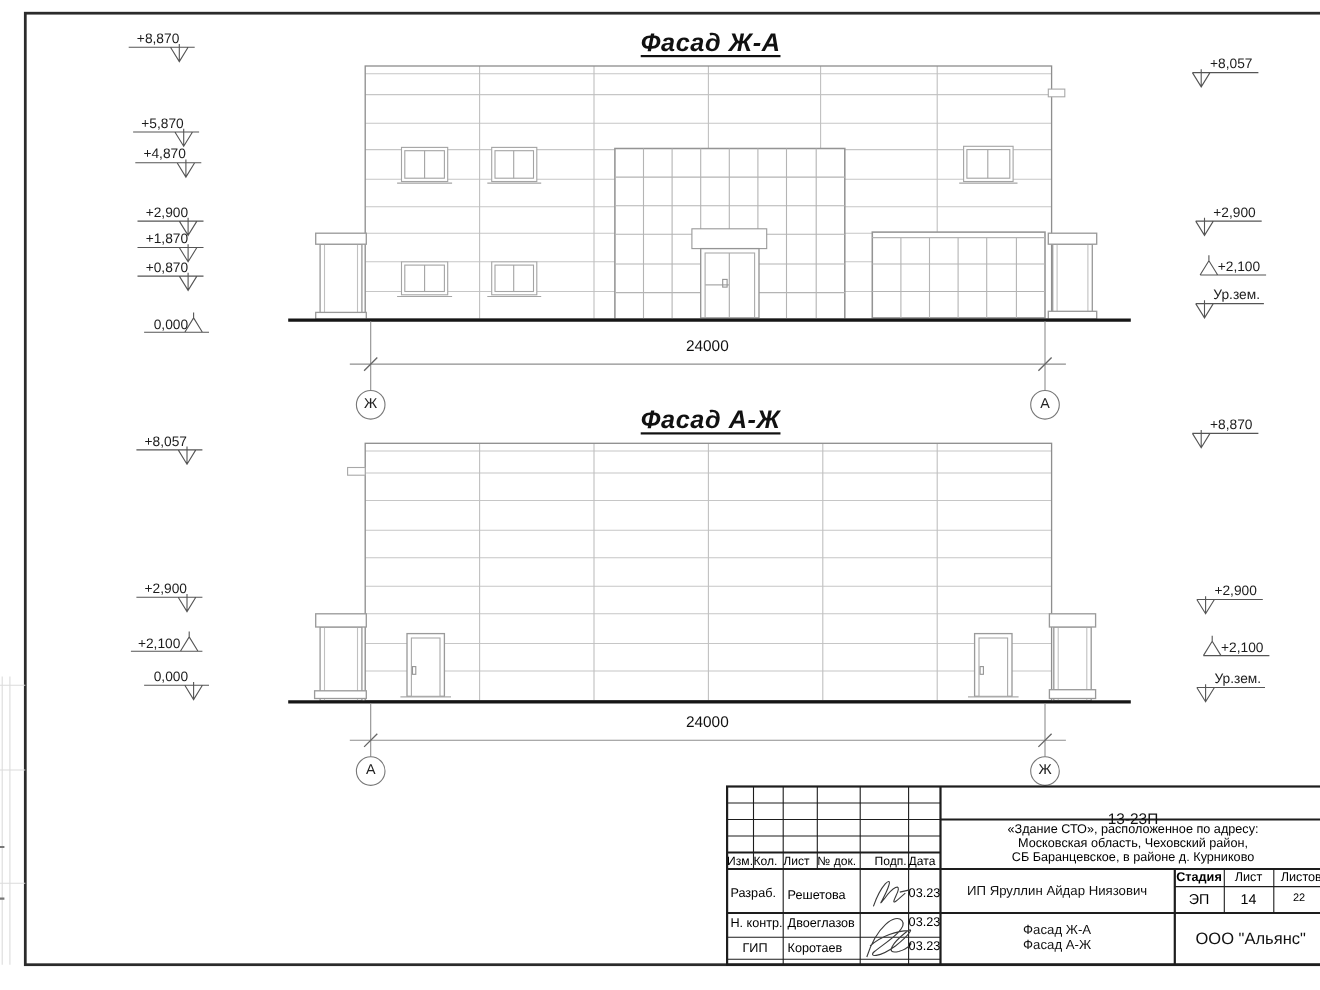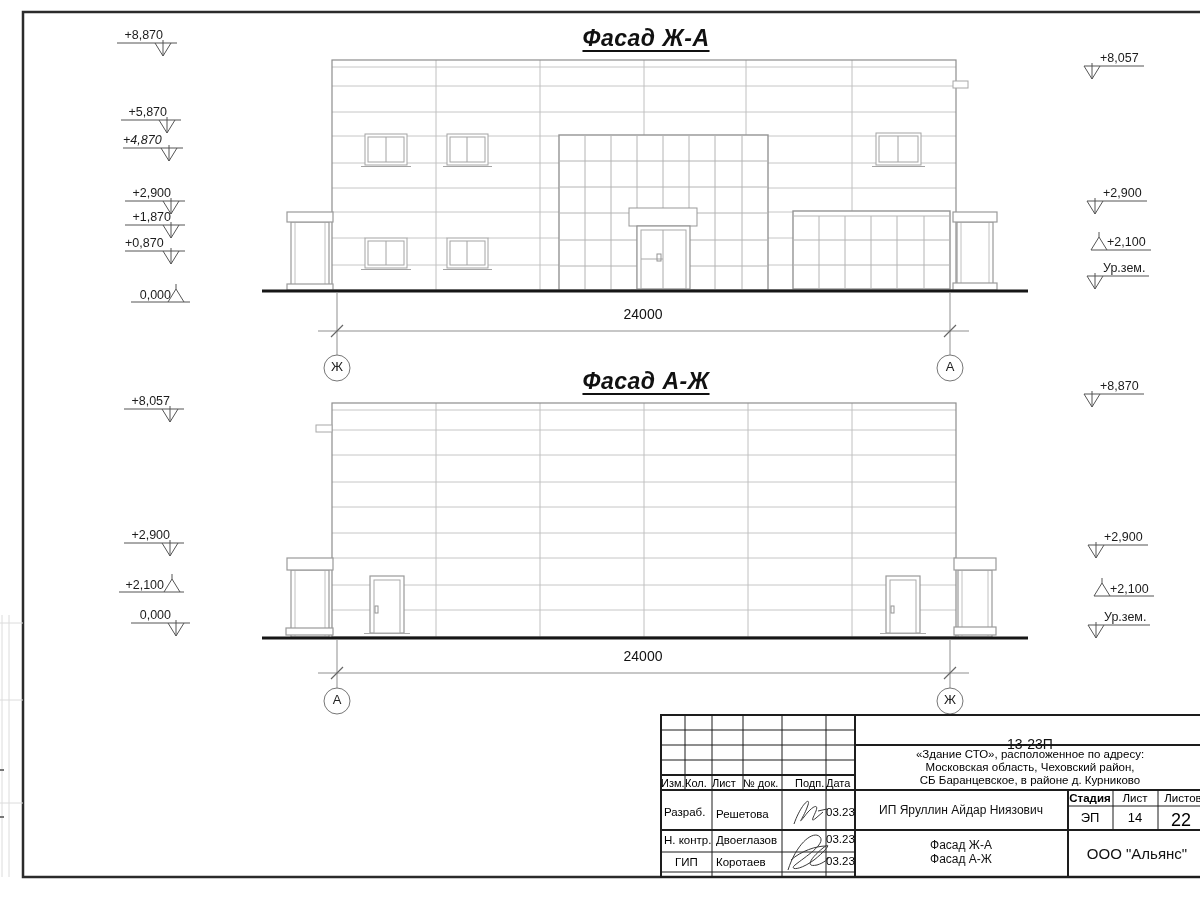--- a/index.html
+++ b/index.html
@@ -188,24 +188,24 @@
 <div class="t dim ctr" style="left:643px;top:307px;">24000</div>
 <div class="t dim ctr" style="left:643px;top:649px;">24000</div>
 
 <div class="t ax" style="left:324px;top:360px;">Ж</div>
 <div class="t ax" style="left:937px;top:360px;">А</div>
 <div class="t ax" style="left:324px;top:693px;">А</div>
 <div class="t ax" style="left:937px;top:693px;">Ж</div>
 
 <div class="t mark" style="left:117px;top:29px;width:46px;text-align:right;">+8,870</div>
 <div class="t mark" style="left:121px;top:106px;width:46px;text-align:right;">+5,870</div>
-<div class="t mark" style="left:123px;top:134px;width:46px;text-align:left;font-style:italic;">+4,870</div>
+<div class="t mark" style="left:123px;top:134px;width:46px;text-align:right;">+4,870</div>
 <div class="t mark" style="left:125px;top:187px;width:46px;text-align:right;">+2,900</div>
 <div class="t mark" style="left:125px;top:211px;width:46px;text-align:right;">+1,870</div>
-<div class="t mark" style="left:125px;top:237px;width:46px;text-align:left;">+0,870</div>
+<div class="t mark" style="left:125px;top:237px;width:46px;text-align:right;">+0,870</div>
 <div class="t mark" style="left:131px;top:289px;width:40px;text-align:right;">0,000</div>
 <div class="t mark" style="left:1100px;top:52px;">+8,057</div>
 <div class="t mark" style="left:1103px;top:187px;">+2,900</div>
 <div class="t mark" style="left:1107px;top:236px;">+2,100</div>
 <div class="t mark" style="left:1103px;top:262px;">Ур.зем.</div>
 <div class="t mark" style="left:124px;top:395px;width:46px;text-align:right;">+8,057</div>
 <div class="t mark" style="left:124px;top:529px;width:46px;text-align:right;">+2,900</div>
 <div class="t mark" style="left:118px;top:579px;width:46px;text-align:right;">+2,100</div>
 <div class="t mark" style="left:131px;top:609px;width:40px;text-align:right;">0,000</div>
 <div class="t mark" style="left:1100px;top:380px;">+8,870</div>
@@ -235,20 +235,20 @@
   <div class="t tb12 ctr" style="left:1030px;top:748px;">«Здание СТО», расположенное по адресу:</div>
   <div class="t tb12 ctr" style="left:1030px;top:761px;">Московская область, Чеховский район,</div>
   <div class="t tb12 ctr" style="left:1030px;top:774px;">СБ Баранцевское, в районе д. Курниково</div>
   <div class="t client ctr" style="left:961px;top:804px;">ИП Яруллин Айдар Ниязович</div>
 
   <div class="t tb12 ctr" style="left:1090px;top:792px;font-weight:bold;">Стадия</div>
   <div class="t tb12 ctr" style="left:1135px;top:792px;">Лист</div>
   <div class="t tb12 ctr" style="left:1183px;top:792px;">Листов</div>
   <div class="t tb12 ctr" style="left:1090px;top:811px;font-size:13px;">ЭП</div>
   <div class="t tb12 ctr" style="left:1135px;top:811px;font-size:13px;">14</div>
-  <div class="t tb12 ctr" style="left:1181px;top:811px;font-size:18px;">22</div>
+  <div class="t tb12 ctr" style="left:1181px;top:811px;font-size:10px;">22</div>
 
   <div class="t client ctr" style="left:961px;top:839px;">Фасад Ж-А</div>
   <div class="t client ctr" style="left:961px;top:853px;">Фасад А-Ж</div>
   <div class="t org ctr" style="left:1137px;top:846px;">ООО "Альянс"</div>
 </div>
 
 </div>
 
 </body></html>

